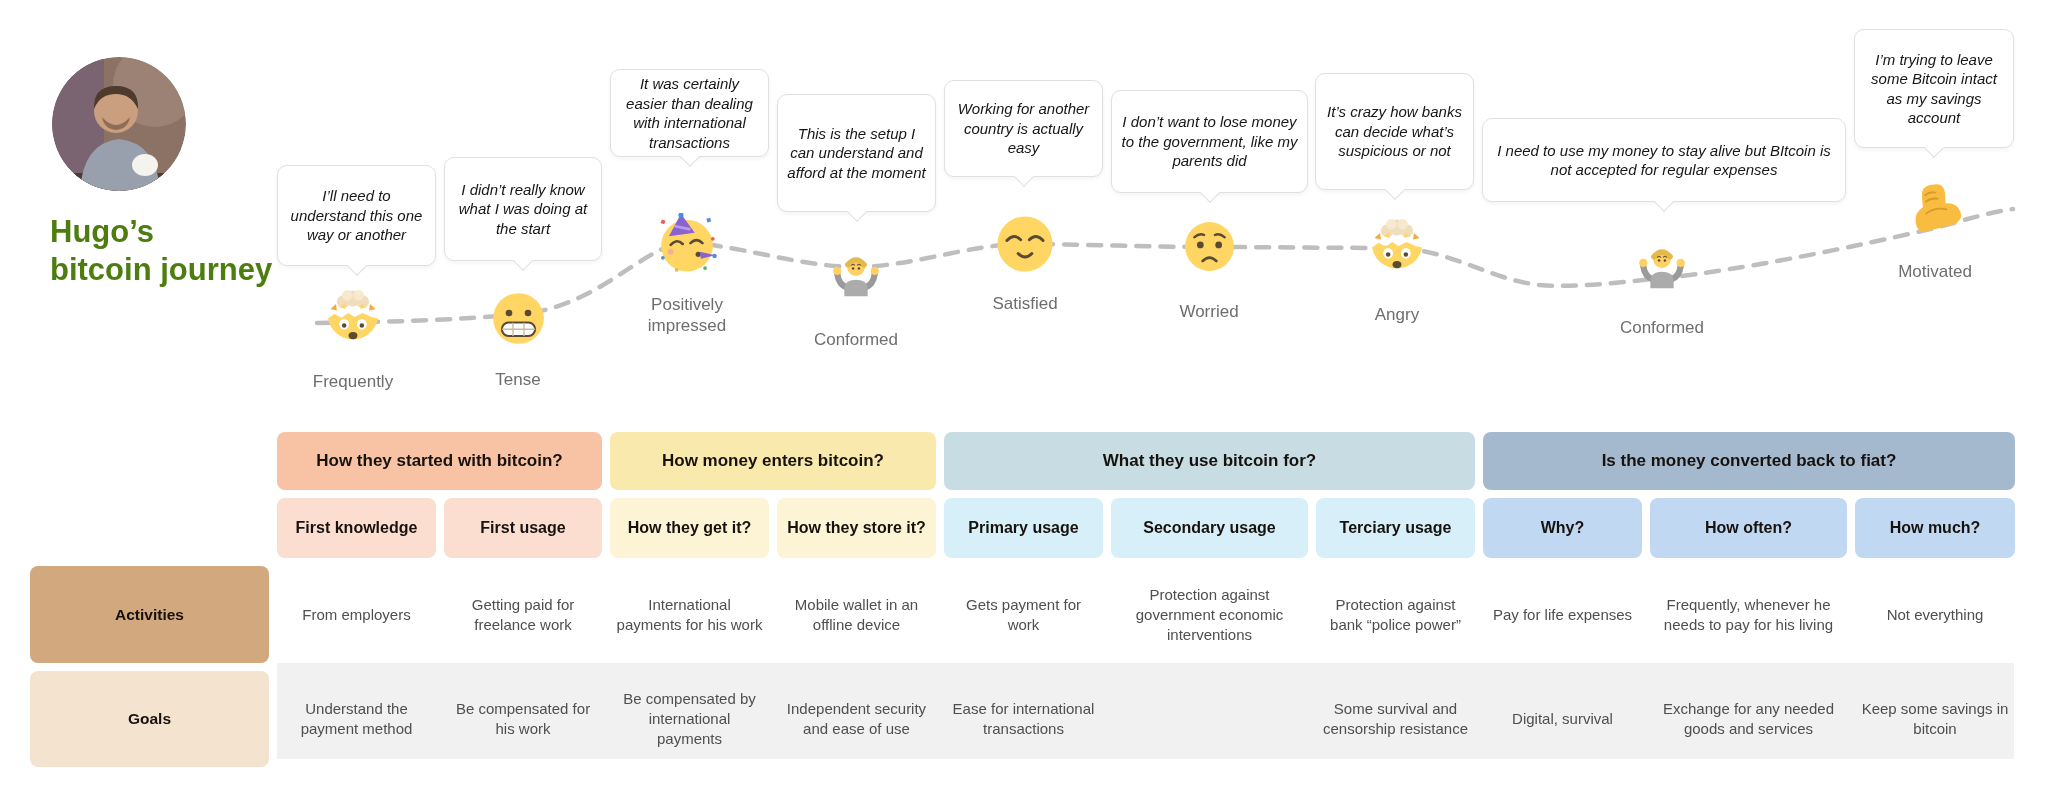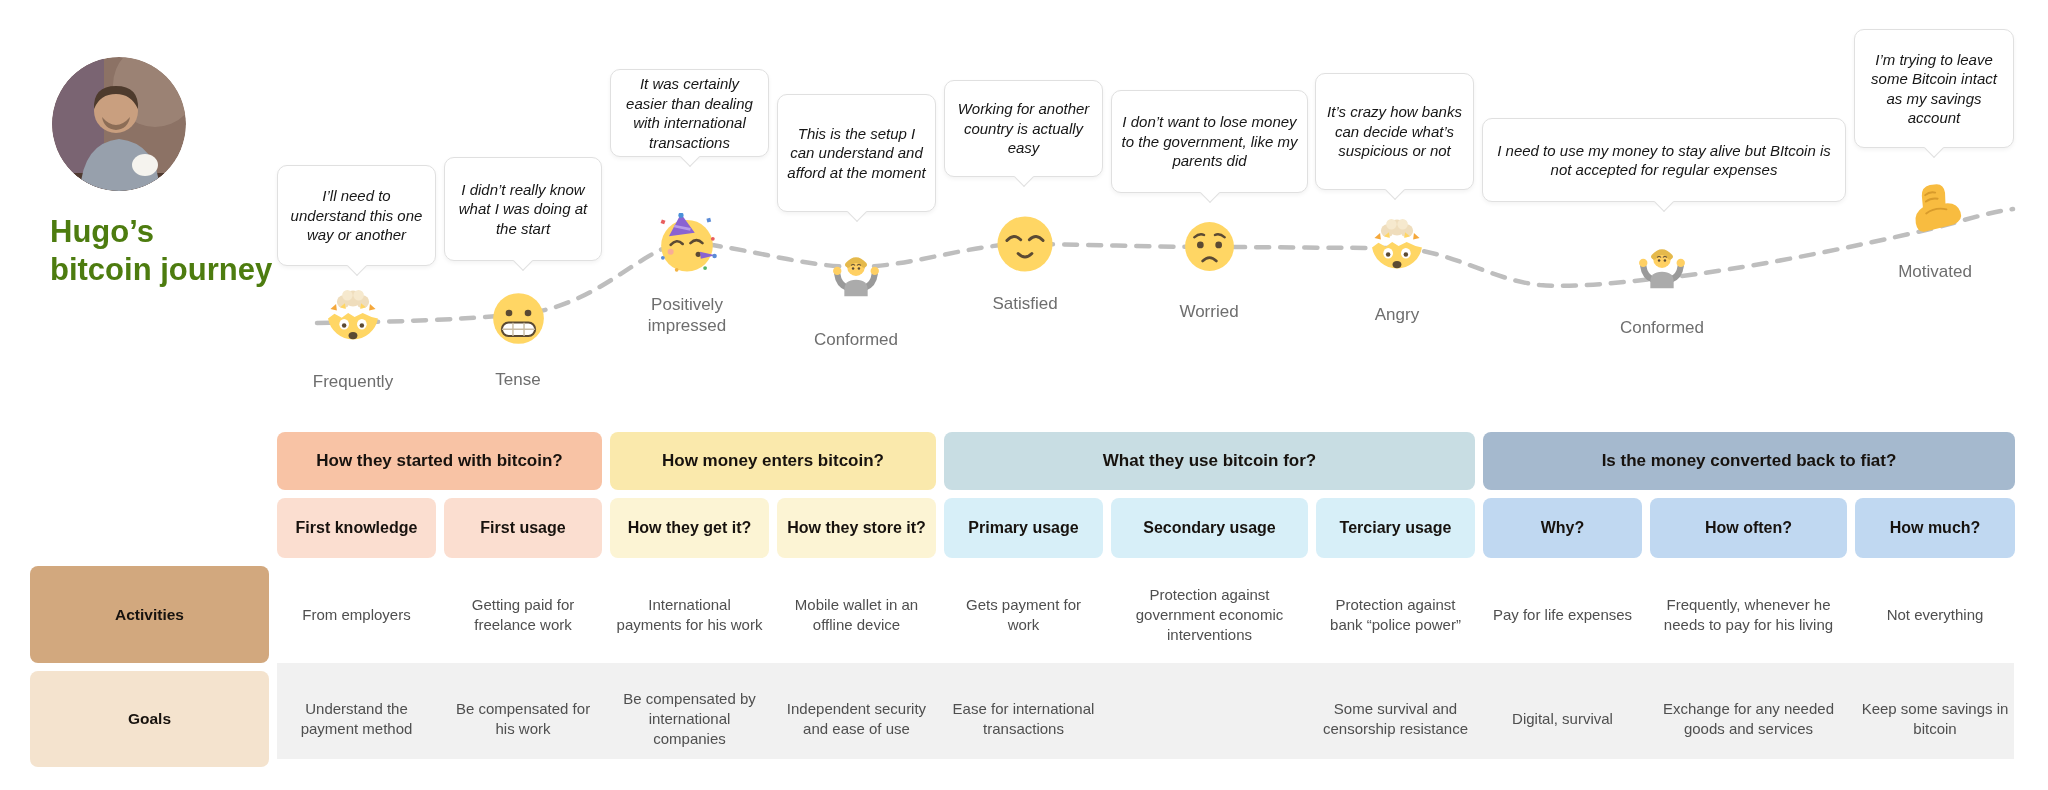--- a/index.html
+++ b/index.html
@@ -326,20 +326,20 @@
   <div class="cell act col6">Gets payment for work</div>
   <div class="cell act col7">Protection against government economic interventions</div>
   <div class="cell act col8">Protection against bank “police power”</div>
   <div class="cell act col9">Pay for life expenses</div>
   <div class="cell act col10">Frequently, whenever he needs to pay for his living</div>
   <div class="cell act col11">Not everything</div>
 
   <div class="cell rowlab lab-goal">Goals</div>
   <div class="cell goal col2">Understand the payment method</div>
   <div class="cell goal col3">Be compensated for his work</div>
-  <div class="cell goal col4">Be compensated by international companies</div>
+  <div class="cell goal col4">Be compensated by international payments</div>
   <div class="cell goal col5">Independent security and ease of use</div>
   <div class="cell goal col6">Ease for international transactions</div>
   <div class="cell goal col8">Some survival and censorship resistance</div>
   <div class="cell goal col9">Digital, survival</div>
   <div class="cell goal col10">Exchange for any needed goods and services</div>
   <div class="cell goal col11">Keep some savings in bitcoin</div>
 </div>
 
 </body></html>

